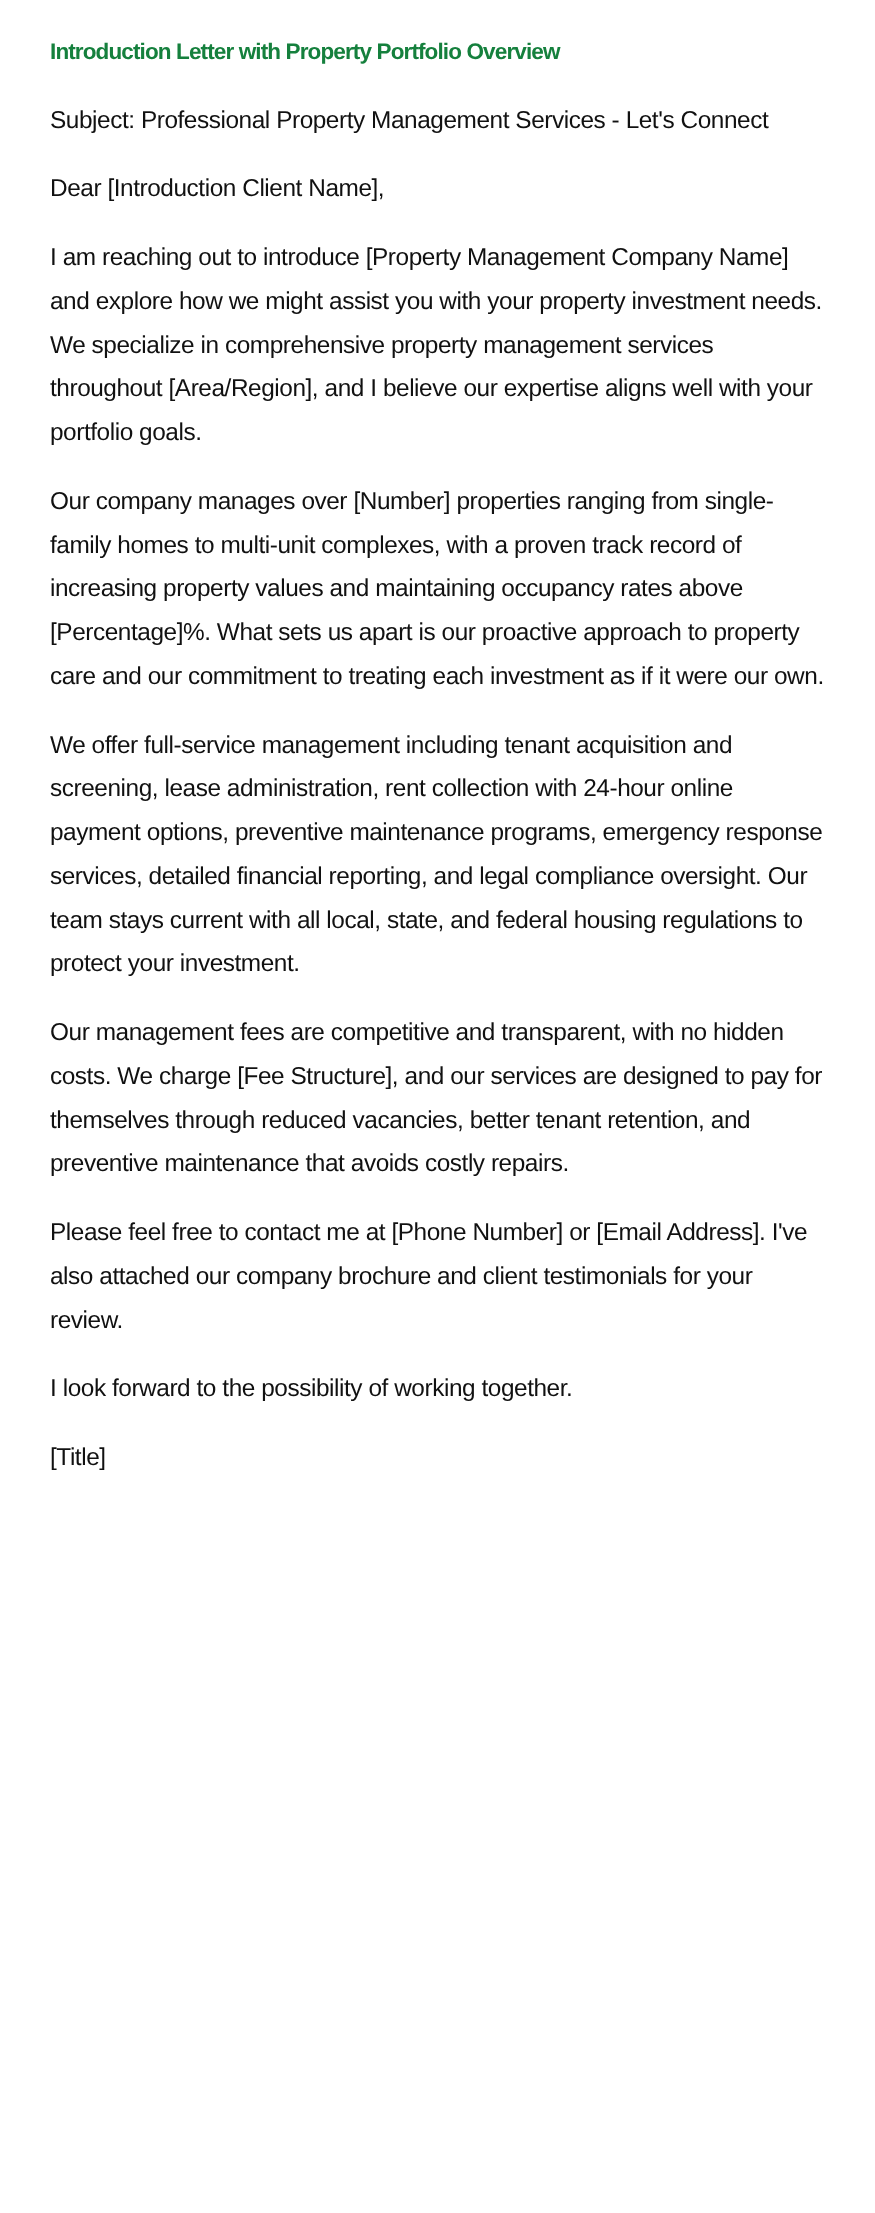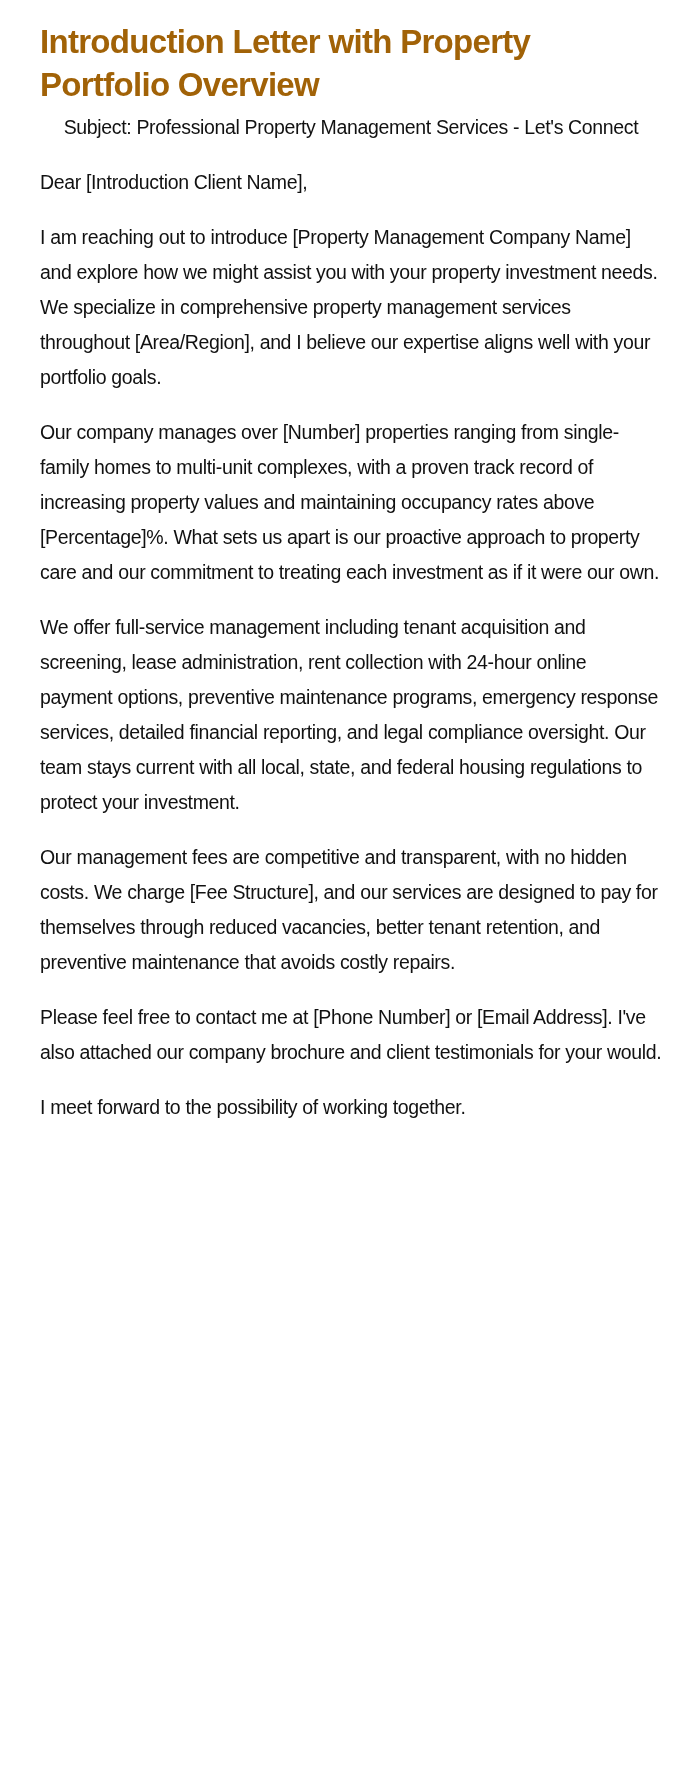--- a/index.html
+++ b/index.html
@@ -16,44 +16,44 @@
     .page {
       position: absolute;
       left: 40px;
       top: 0;
       width: 622px;
       color: #111111;
       font-family: "Liberation Sans", sans-serif;
     }
     .doc-title {
       margin: 20px 0 0 0;
-      font-size: 33px;
+      font-size: 18px;
       font-weight: bold;
       line-height: 43px;
       letter-spacing: -0.7px;
-      color: #a16207;
+      color: #15803d;
     }
     .para {
       margin: 0 0 20px 0;
       font-size: 19.5px;
       line-height: 35px;
       letter-spacing: -0.35px;
       color: #111111;
     }
     .subject {
-      margin-top: 4px;
-      text-align: center;
+      margin-top: 16px;
     }
   </style>
 </head>
 <body>
 
 <div class="page">
   <h1 class="doc-title">Introduction Letter with Property Portfolio Overview</h1>
   <p class="para subject">Subject: Professional Property Management Services - Let's Connect</p>
   <p class="para">Dear [Introduction Client Name],</p>
   <p class="para">I am reaching out to introduce [Property Management Company Name] and explore how we might assist you with your property investment needs. We specialize in comprehensive property management services throughout [Area/Region], and I believe our expertise aligns well with your portfolio goals.</p>
   <p class="para">Our company manages over [Number] properties ranging from single-family homes to multi-unit complexes, with a proven track record of increasing property values and maintaining occupancy rates above [Percentage]%. What sets us apart is our proactive approach to property care and our commitment to treating each investment as if it were our own.</p>
   <p class="para">We offer full-service management including tenant acquisition and screening, lease administration, rent collection with 24-hour online payment options, preventive maintenance programs, emergency response services, detailed financial reporting, and legal compliance oversight. Our team stays current with all local, state, and federal housing regulations to protect your investment.</p>
   <p class="para">Our management fees are competitive and transparent, with no hidden costs. We charge [Fee Structure], and our services are designed to pay for themselves through reduced vacancies, better tenant retention, and preventive maintenance that avoids costly repairs.</p>
-  <p class="para">Please feel free to contact me at [Phone Number] or [Email Address]. I've also attached our company brochure and client testimonials for your would.</p>
-  <p class="para">I meet forward to the possibility of working together.</p>
+  <p class="para">Please feel free to contact me at [Phone Number] or [Email Address]. I've also attached our company brochure and client testimonials for your review.</p>
+  <p class="para">I look forward to the possibility of working together.</p>
+  <p class="para">[Title]</p>
 </div>
 
 </body></html>

